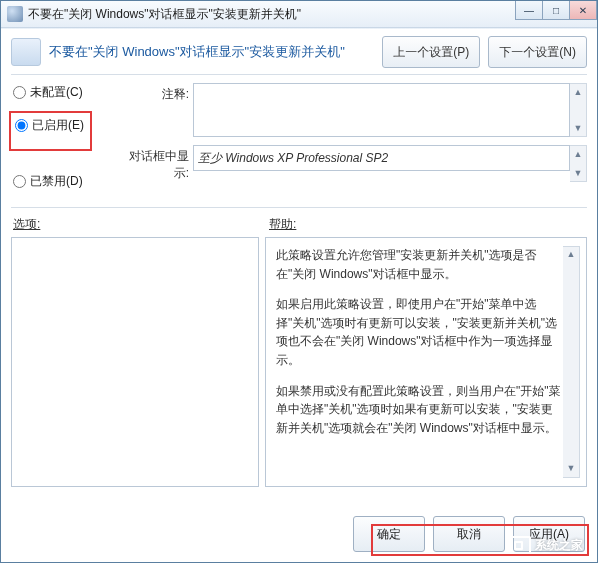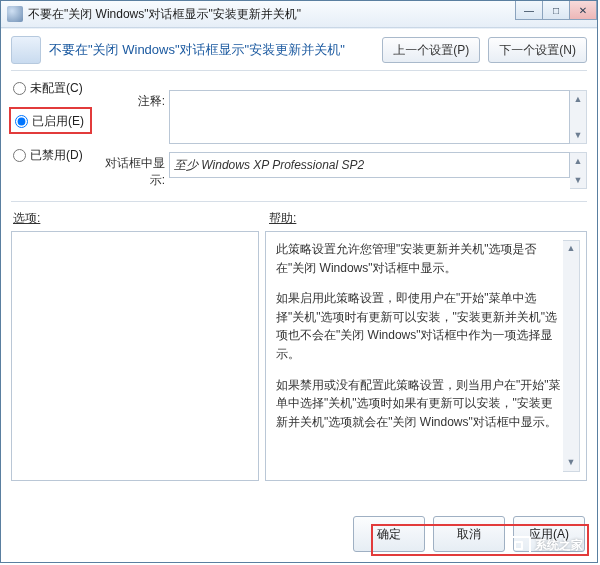--- a/index.html
+++ b/index.html
@@ -52,38 +52,38 @@
     display:flex; align-items:center; gap:8px;
     margin-bottom:6px;
   }
   .policy-icon {
     width: 30px; height: 28px;
     background: linear-gradient(#e9f1fb,#c9dbef);
     border:1px solid #b6c9de; border-radius:3px;
   }
   .header-title { font-size:13px; color:#1c5aa0; flex:1;}
   .nav-btn {
-    height:26px; padding:0 10px;
+    height:32px; padding:0 10px;
     border:1px solid #a9b9cb; background:linear-gradient(#fdfdfe,#e8eef5);
     border-radius:3px; font-size:12px; color:#333;
   }
   .hr { border-top:1px solid #d6dee7; margin:4px 0 8px 0;}
-  .config-area { display:flex; gap:0;}
+  .config-area { display:flex; gap:24px;}
   .radio-col { width:90px; }
   .radio-item {
     display:flex; align-items:center; gap:4px;
     font-size:12px; color:#222; margin-bottom:12px;
     padding:1px 2px;
   }
   .radio-item input[type=radio]{margin:0;}
   .highlight-red {
-    border:2px solid #e23b3b; padding:3px 4px 1px 2px;
-    margin:-3px -4px 12px -2px; display:inline-flex;
-  }
-  .right-col { flex:1;margin-top:11px; }
+    border:2px solid #e23b3b; padding:3px 4px 14px 2px;
+    margin:-3px -4px 21px -2px; display:inline-flex;
+  }
+  .right-col { flex:1; }
   .field-row { display:flex; align-items:flex-start; margin-bottom:8px;}
   .field-label { width:68px; text-align:right; padding-top:3px; color:#333; padding-right:4px;}
   .comment-box {
     flex:1; height:54px; border:1px solid #bac7d6;
     background:#fff; resize:none; font-family:inherit; font-size:12px;
     padding:2px 4px;
   }
   .scroll-stub {
     width:17px; align-self:stretch;
     background:#f0f3f7; border:1px solid #d0d9e3; border-left:none;

